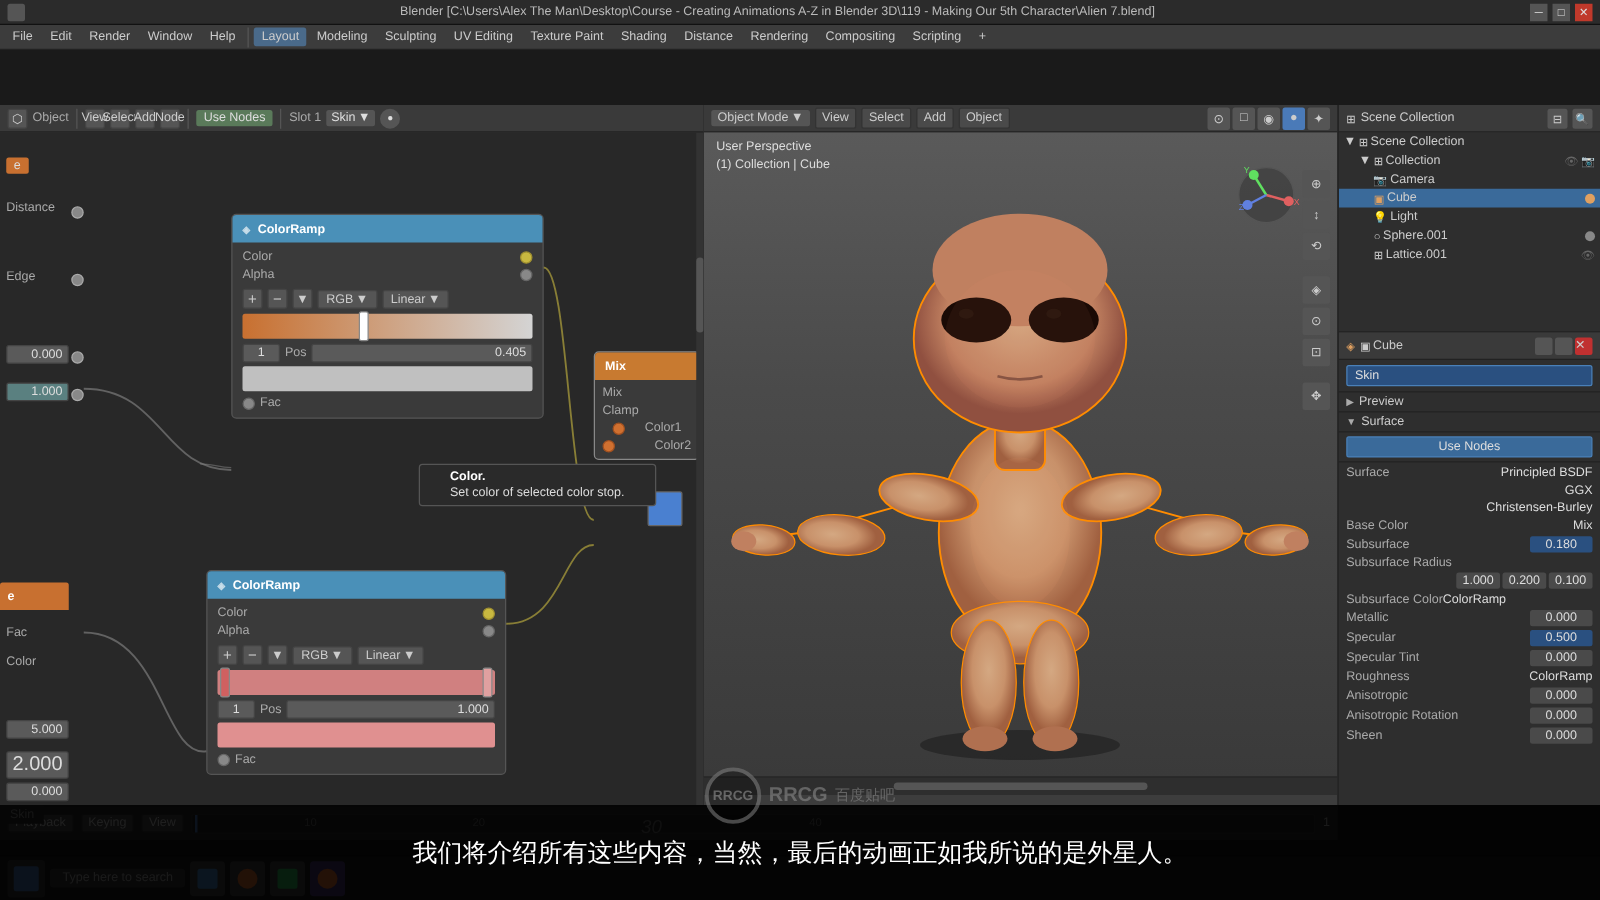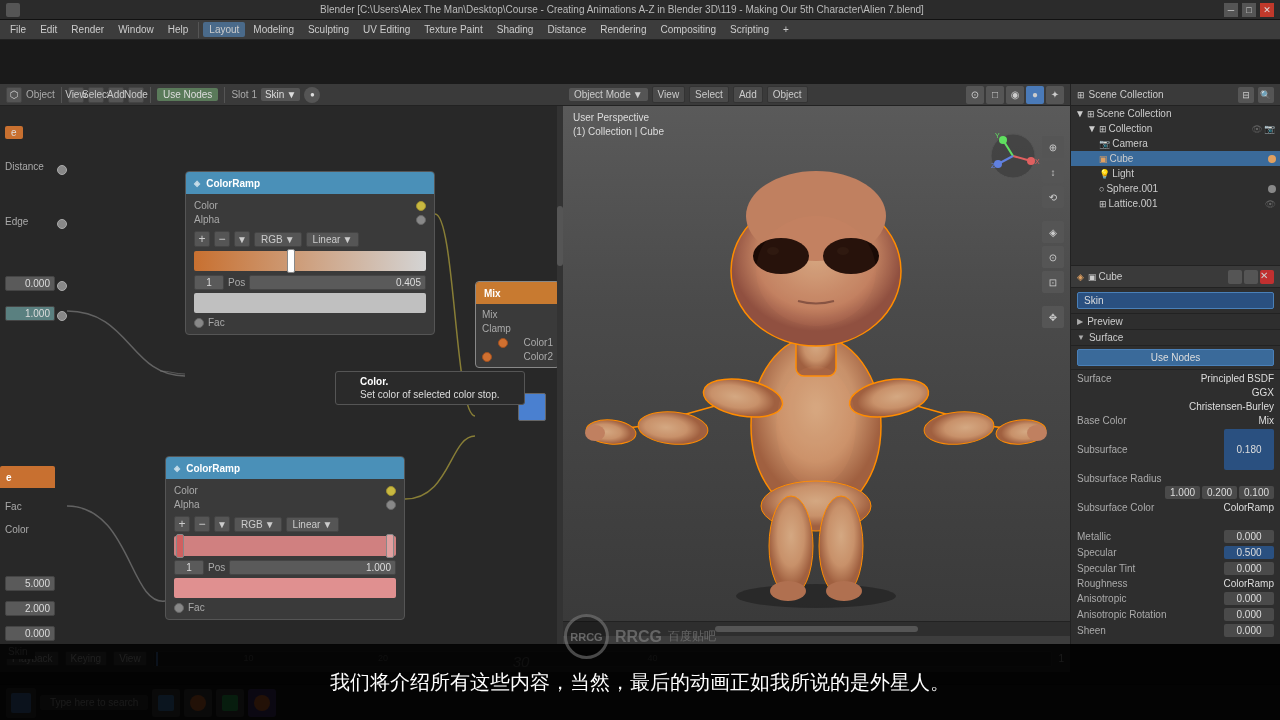--- a/index.html
+++ b/index.html
@@ -252,21 +252,21 @@
         <div style="background:#5a8080;border:1px solid #444;color:#ddd;font-size:10px;padding:1px 4px;border-radius:2px;width:50px;text-align:right;">1.000</div>
       </div>
 
       <div style="position:absolute;left:0;top:360px;background:#c87030;height:22px;width:55px;display:flex;align-items:center;padding:0 6px;font-size:10px;font-weight:bold;color:#fff;border-radius:2px 2px 0 0;">e</div>
       <div style="position:absolute;left:5px;top:395px;font-size:10px;color:#aaa;">Fac</div>
       <div style="position:absolute;left:5px;top:418px;font-size:10px;color:#aaa;">Color</div>
       <div style="position:absolute;left:5px;top:470px;font-size:10px;color:#aaa;">
         <div style="background:#5a5a5a;border:1px solid #444;color:#ddd;font-size:10px;padding:1px 4px;border-radius:2px;width:50px;text-align:right;">5.000</div>
       </div>
       <div style="position:absolute;left:5px;top:495px;">
-        <div style="background:#5a5a5a;border:1px solid #444;color:#ddd;font-size:10px;padding:1px 4px;border-radius:2px;width:50px;text-align:right;">2.000</div>
+        <div style="background:#5a5a5a;border:1px solid #444;color:#ddd;font-size:16px;padding:1px 4px;border-radius:2px;width:50px;text-align:left;">2.000</div>
       </div>
       <div style="position:absolute;left:5px;top:520px;">
         <div style="background:#5a5a5a;border:1px solid #444;color:#ddd;font-size:10px;padding:1px 4px;border-radius:2px;width:50px;text-align:right;">0.000</div>
       </div>
 
       <div style="position:absolute;left:57px;top:59px;width:10px;height:10px;border-radius:50%;background:#888;border:1px solid #aaa;"></div>
       <div style="position:absolute;left:57px;top:113px;width:10px;height:10px;border-radius:50%;background:#888;border:1px solid #aaa;"></div>
       <div style="position:absolute;left:57px;top:175px;width:10px;height:10px;border-radius:50%;background:#888;border:1px solid #aaa;"></div>
       <div style="position:absolute;left:57px;top:205px;width:10px;height:10px;border-radius:50%;background:#888;border:1px solid #aaa;"></div>
 
@@ -374,21 +374,21 @@
         <div style="background:#c87a30;height:22px;display:flex;align-items:center;padding:0 8px;border-radius:3px 3px 0 0;font-size:10px;font-weight:bold;color:#fff;">
           <span>Mix</span>
         </div>
         <div style="padding:5px 6px;font-size:10px;">
           <div style="display:flex;justify-content:space-between;align-items:center;margin-bottom:3px;">
             <span style="color:#aaa;">Mix</span>
           </div>
           <div style="display:flex;justify-content:space-between;align-items:center;margin-bottom:3px;">
             <span style="color:#aaa;">Clamp</span>
           </div>
-          <div style="display:flex;justify-content:flex-end;align-items:center;margin-bottom:3px;gap:16px;">
+          <div style="display:flex;justify-content:center;align-items:center;margin-bottom:3px;gap:16px;">
             <div style="width:10px;height:10px;border-radius:50%;background:#d07030;border:1px solid #a05020;"></div>
             <span style="color:#aaa;">Color1</span>
           </div>
           <div style="display:flex;justify-content:space-between;align-items:center;">
             <div style="width:10px;height:10px;border-radius:50%;background:#d07030;border:1px solid #a05020;"></div>
             <span style="color:#aaa;">Color2</span>
           </div>
         </div>
       </div>
 
@@ -625,31 +625,31 @@
       </div>
       <div style="display:flex;justify-content:flex-end;margin-bottom:3px;">
         <span style="color:#ddd;">Christensen-Burley</span>
       </div>
       <div style="display:flex;justify-content:space-between;align-items:center;margin-bottom:3px;">
         <span style="color:#aaa;">Base Color</span>
         <span style="color:#ddd;">Mix</span>
       </div>
       <div style="display:flex;justify-content:space-between;align-items:center;margin-bottom:3px;">
         <span style="color:#aaa;">Subsurface</span>
-        <div style="background:#2a5080;color:#ddd;font-size:10px;padding:15px 4px;border-radius:2px;min-width:50px;text-align:center;cursor:pointer;">0.180</div>
+        <div style="background:#2a5080;color:#ddd;font-size:10px;padding:1px 4px;border-radius:2px;min-width:50px;text-align:center;cursor:pointer;">0.180</div>
       </div>
       <div style="display:flex;justify-content:space-between;align-items:center;margin-bottom:2px;">
         <span style="color:#aaa;">Subsurface Radius</span>
       </div>
       <div style="display:flex;justify-content:flex-end;gap:2px;margin-bottom:3px;">
         <div style="background:#4a4a4a;color:#ddd;font-size:10px;padding:1px 4px;border-radius:2px;min-width:35px;text-align:center;cursor:pointer;">1.000</div>
         <div style="background:#4a4a4a;color:#ddd;font-size:10px;padding:1px 4px;border-radius:2px;min-width:35px;text-align:center;cursor:pointer;">0.200</div>
         <div style="background:#4a4a4a;color:#ddd;font-size:10px;padding:1px 4px;border-radius:2px;min-width:35px;text-align:center;cursor:pointer;">0.100</div>
       </div>
-      <div style="display:flex;justify-content:space-between;align-items:center;margin-bottom:17px;">
+      <div style="display:flex;justify-content:flex-start;align-items:center;margin-bottom:3px;">
         <span style="color:#aaa;">Subsurface Color</span>
         <span style="color:#ddd;">ColorRamp</span>
       </div>
       <div style="display:flex;justify-content:space-between;align-items:center;margin-bottom:3px;gap:20px;">
         <span style="color:#aaa;">Metallic</span>
         <div style="background:#4a4a4a;color:#ddd;font-size:10px;padding:1px 4px;border-radius:2px;min-width:50px;text-align:center;cursor:pointer;">0.000</div>
       </div>
       <div style="display:flex;justify-content:space-between;align-items:center;margin-bottom:3px;">
         <span style="color:#aaa;">Specular</span>
         <div style="background:#2a5080;color:#ddd;font-size:10px;padding:1px 4px;border-radius:2px;min-width:50px;text-align:center;cursor:pointer;">0.500</div>

